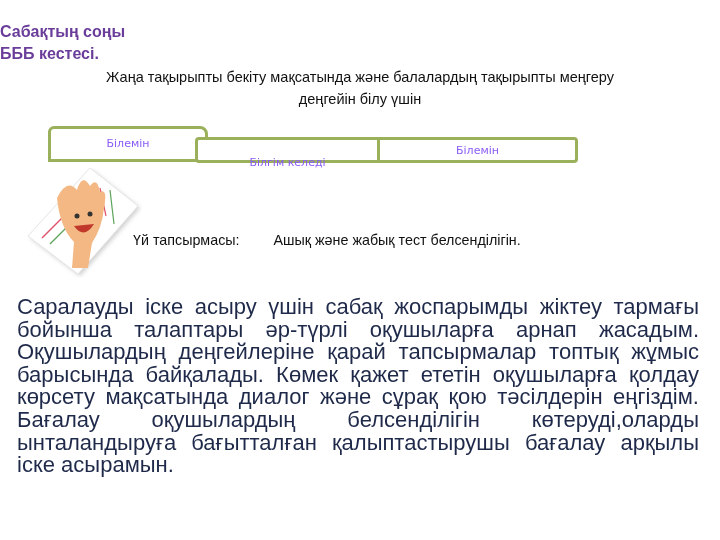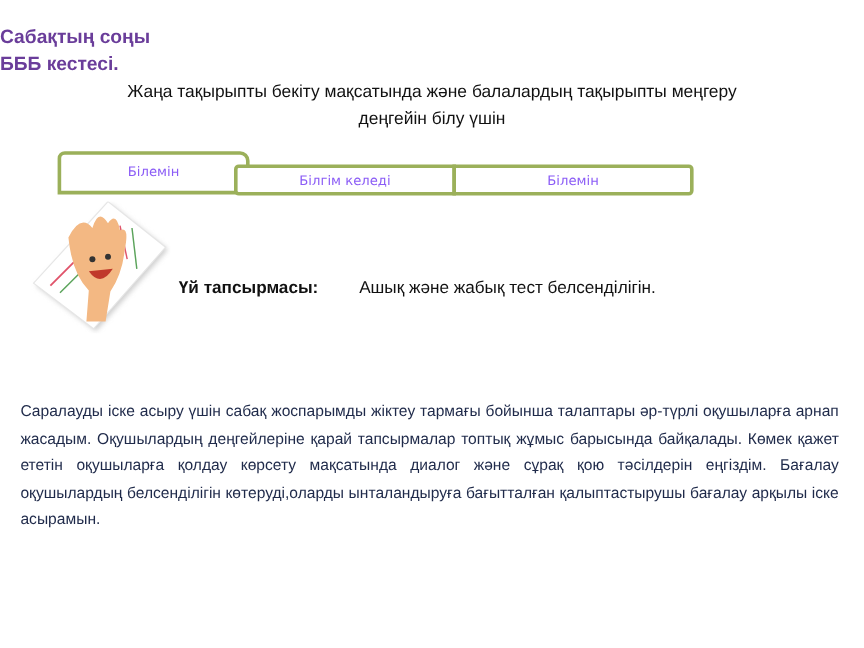--- a/index.html
+++ b/index.html
@@ -5,27 +5,27 @@
   html, body { margin:0; padding:0; }
   body { width:720px; height:540px; background:#ffffff; position:relative; overflow:hidden;
          font-family:"Liberation Sans", sans-serif; }
   .title { position:absolute; left:0; width:680px; text-align:left; color:#6a3d9a;
            font-weight:bold; font-size:16px; line-height:20px; }
   .subtitle { position:absolute; left:18px; width:684px; text-align:center; color:#111;
               font-size:14.5px; line-height:22px; top:66px; }
   .tab { position:absolute; box-sizing:border-box; border:3px solid #9bb05a; background:#fff;
          color:#8b5cf6; font-family:"DejaVu Sans", sans-serif; font-size:11px; text-align:center; }
   .tab1 { left:48px; top:126px; width:160px; height:36px; border-radius:6px 8px 0 0; padding-top:8px; z-index:1; }
-  .tab2 { left:195px; top:137px; width:185px; height:26px; border-radius:4px 0 0 4px; padding-top:4px; z-index:2; }
+  .tab2 { left:195px; top:137px; width:185px; height:26px; border-radius:4px 0 0 4px; padding-top:16px; z-index:2; }
   .tab3 { left:377px; top:137px; width:201px; height:26px; border-radius:0 4px 4px 0; padding-top:4px; z-index:2; }
   .hand { position:absolute; left:22px; top:168px; width:120px; height:110px; }
   .hw { position:absolute; left:133px; top:230px; width:580px; font-size:14.3px; line-height:20px; color:#111; }
-  .hw b { font-weight:bold;margin-left:16px; }
-  .para { position:absolute; left:17px; top:296px; width:682px; font-size:13px; line-height:22.6px;
-          color:#1f2a4a; text-align:justify;margin-top:36px; }
+  .hw b { font-weight:normal; }
+  .para { position:absolute; left:17px; top:296px; width:682px; font-size:22px; line-height:22.6px;
+          color:#1f2a4a; text-align:justify; }
 </style>
 </head>
 <body>
 
 <div class="title" style="top:22px;left:0;width:680px;padding-left:0;">Сабақтың соңы</div>
 <div class="title" style="top:44px;">БББ кестесі.</div>
 <div class="subtitle">
   <div>Жаңа тақырыпты бекіту мақсатында және балалардың тақырыпты меңгеру</div>
   <div>деңгейін білу үшін</div>
 </div>

